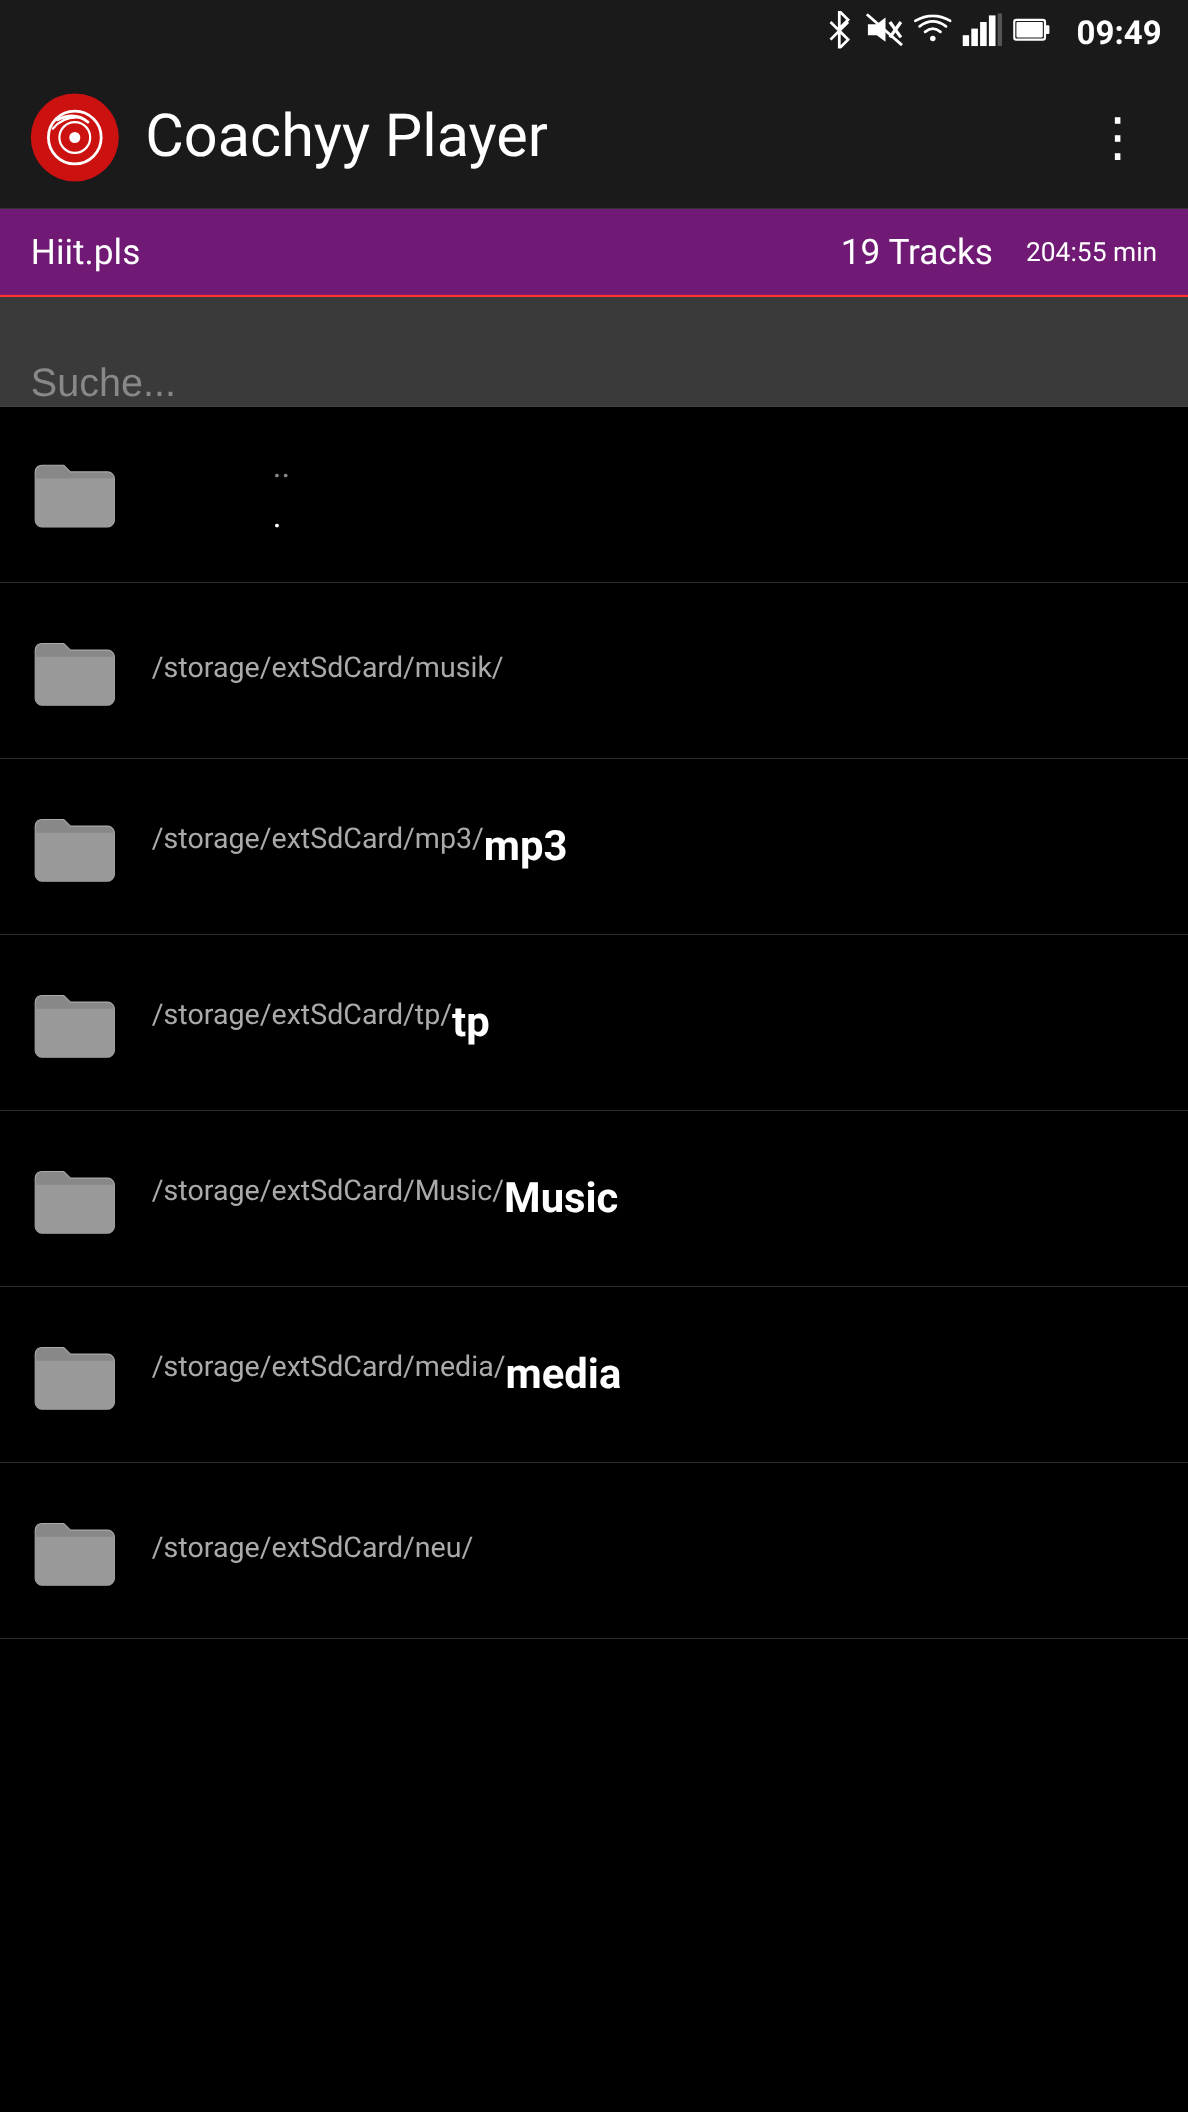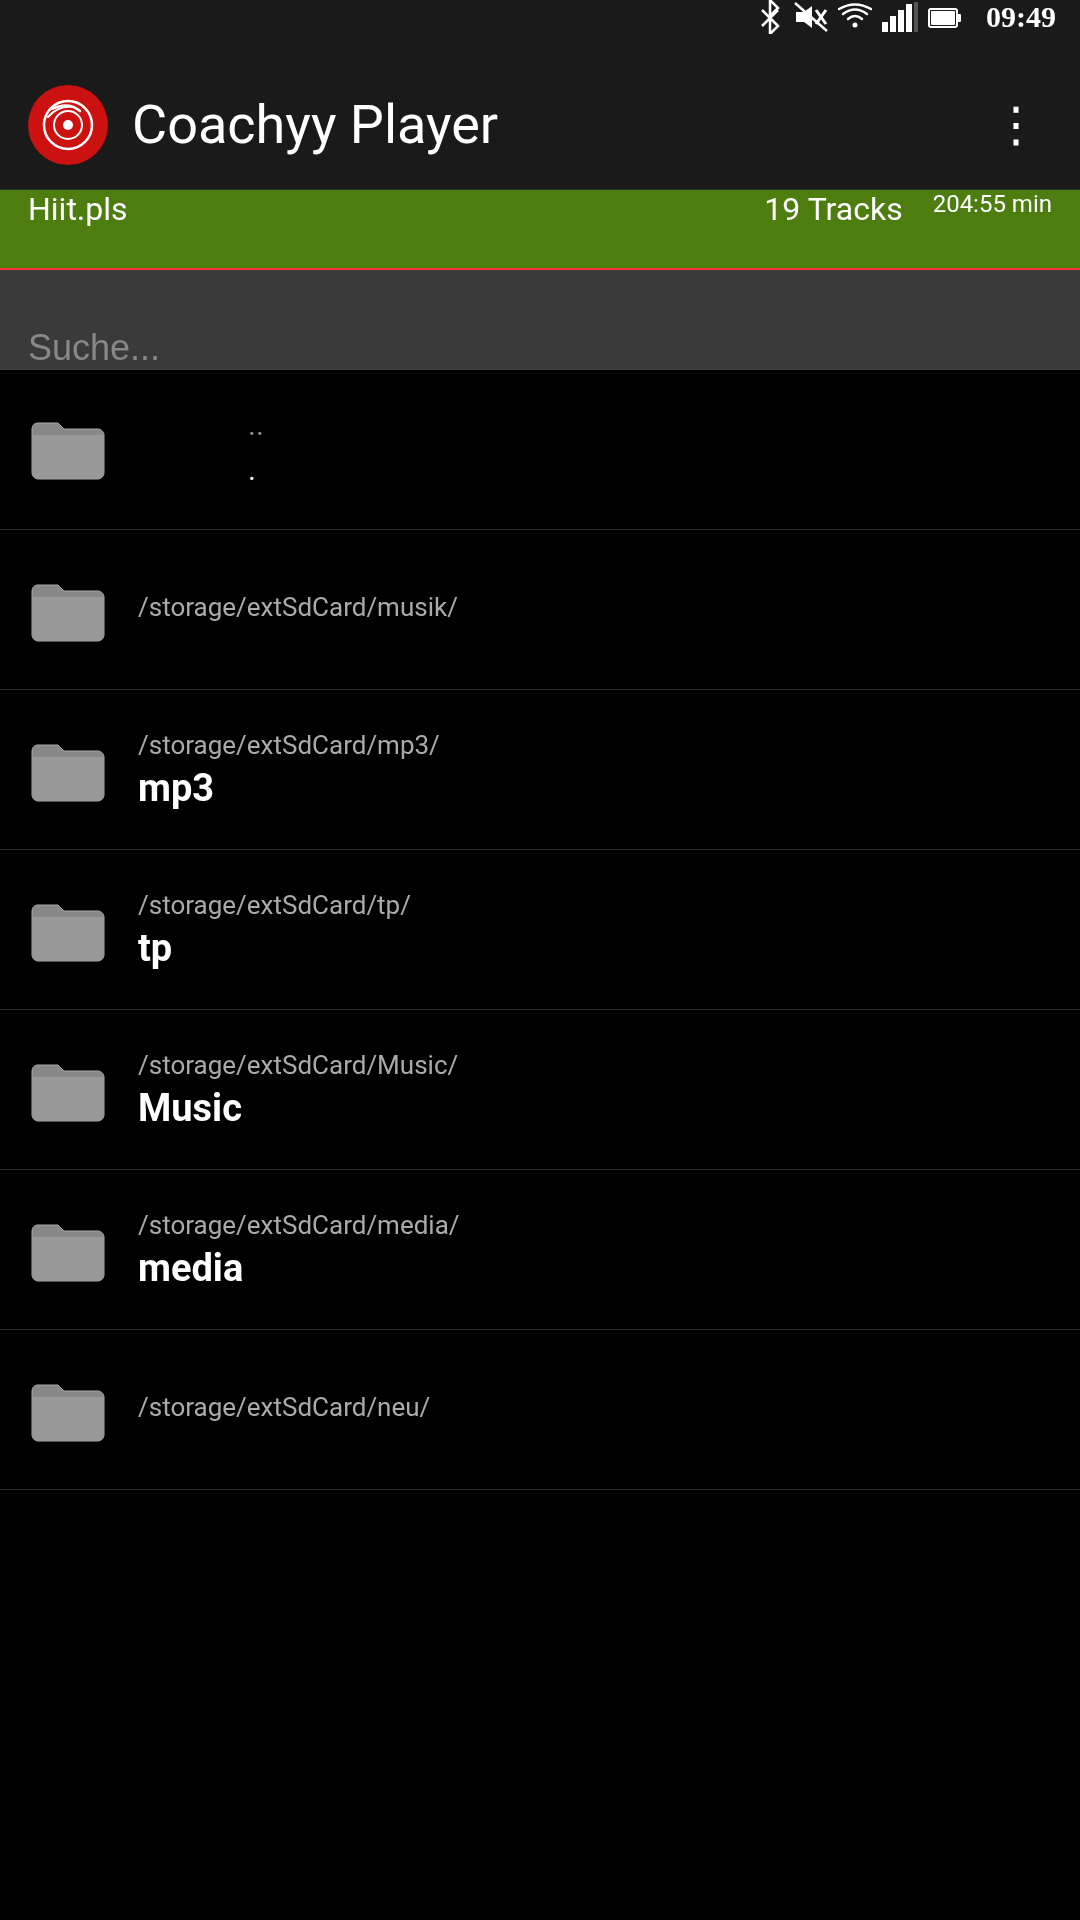--- a/index.html
+++ b/index.html
@@ -17,25 +17,24 @@
       color: #fff;
       overflow-x: hidden;
     }
 
     
     .status-bar {
       width: 100%;
       height: 60px;
       background-color: #1a1a1a;
       display: flex;
-      align-items: flex-start;
+      align-items: center;
       justify-content: flex-end;
       padding: 0 24px;
       gap: 14px;
-      font-family: Liberation Serif, serif;
     }
 
     .status-icons {
       display: flex;
       align-items: center;
       gap: 10px;
     }
 
     .status-icon {
       color: #fff;
@@ -89,23 +88,23 @@
       font-size: 48px;
       cursor: pointer;
       padding: 10px;
       letter-spacing: 2px;
     }
 
     
     .playlist-bar {
       width: 100%;
       height: 80px;
-      background-color: #4d7c0f;
-      display: flex;
-      align-items: flex-start;
+      background-color: #701a75;
+      display: flex;
+      align-items: center;
       padding: 0 28px;
       border-bottom: 2px solid #ff3333;
     }
 
     .playlist-name {
       font-size: 32px;
       color: #fff;
       flex: 1;
     }
 
@@ -167,21 +166,21 @@
       flex-shrink: 0;
     }
 
     .folder-icon svg {
       width: 80px;
       height: 70px;
     }
 
     .folder-info {
       display: flex;
-      flex-direction: column;
+      flex-direction: row;
       justify-content: center;
     }
 
     .folder-path {
       font-size: 26px;
       color: #aaa;
       margin-bottom: 6px;
     }
 
     .folder-name {

